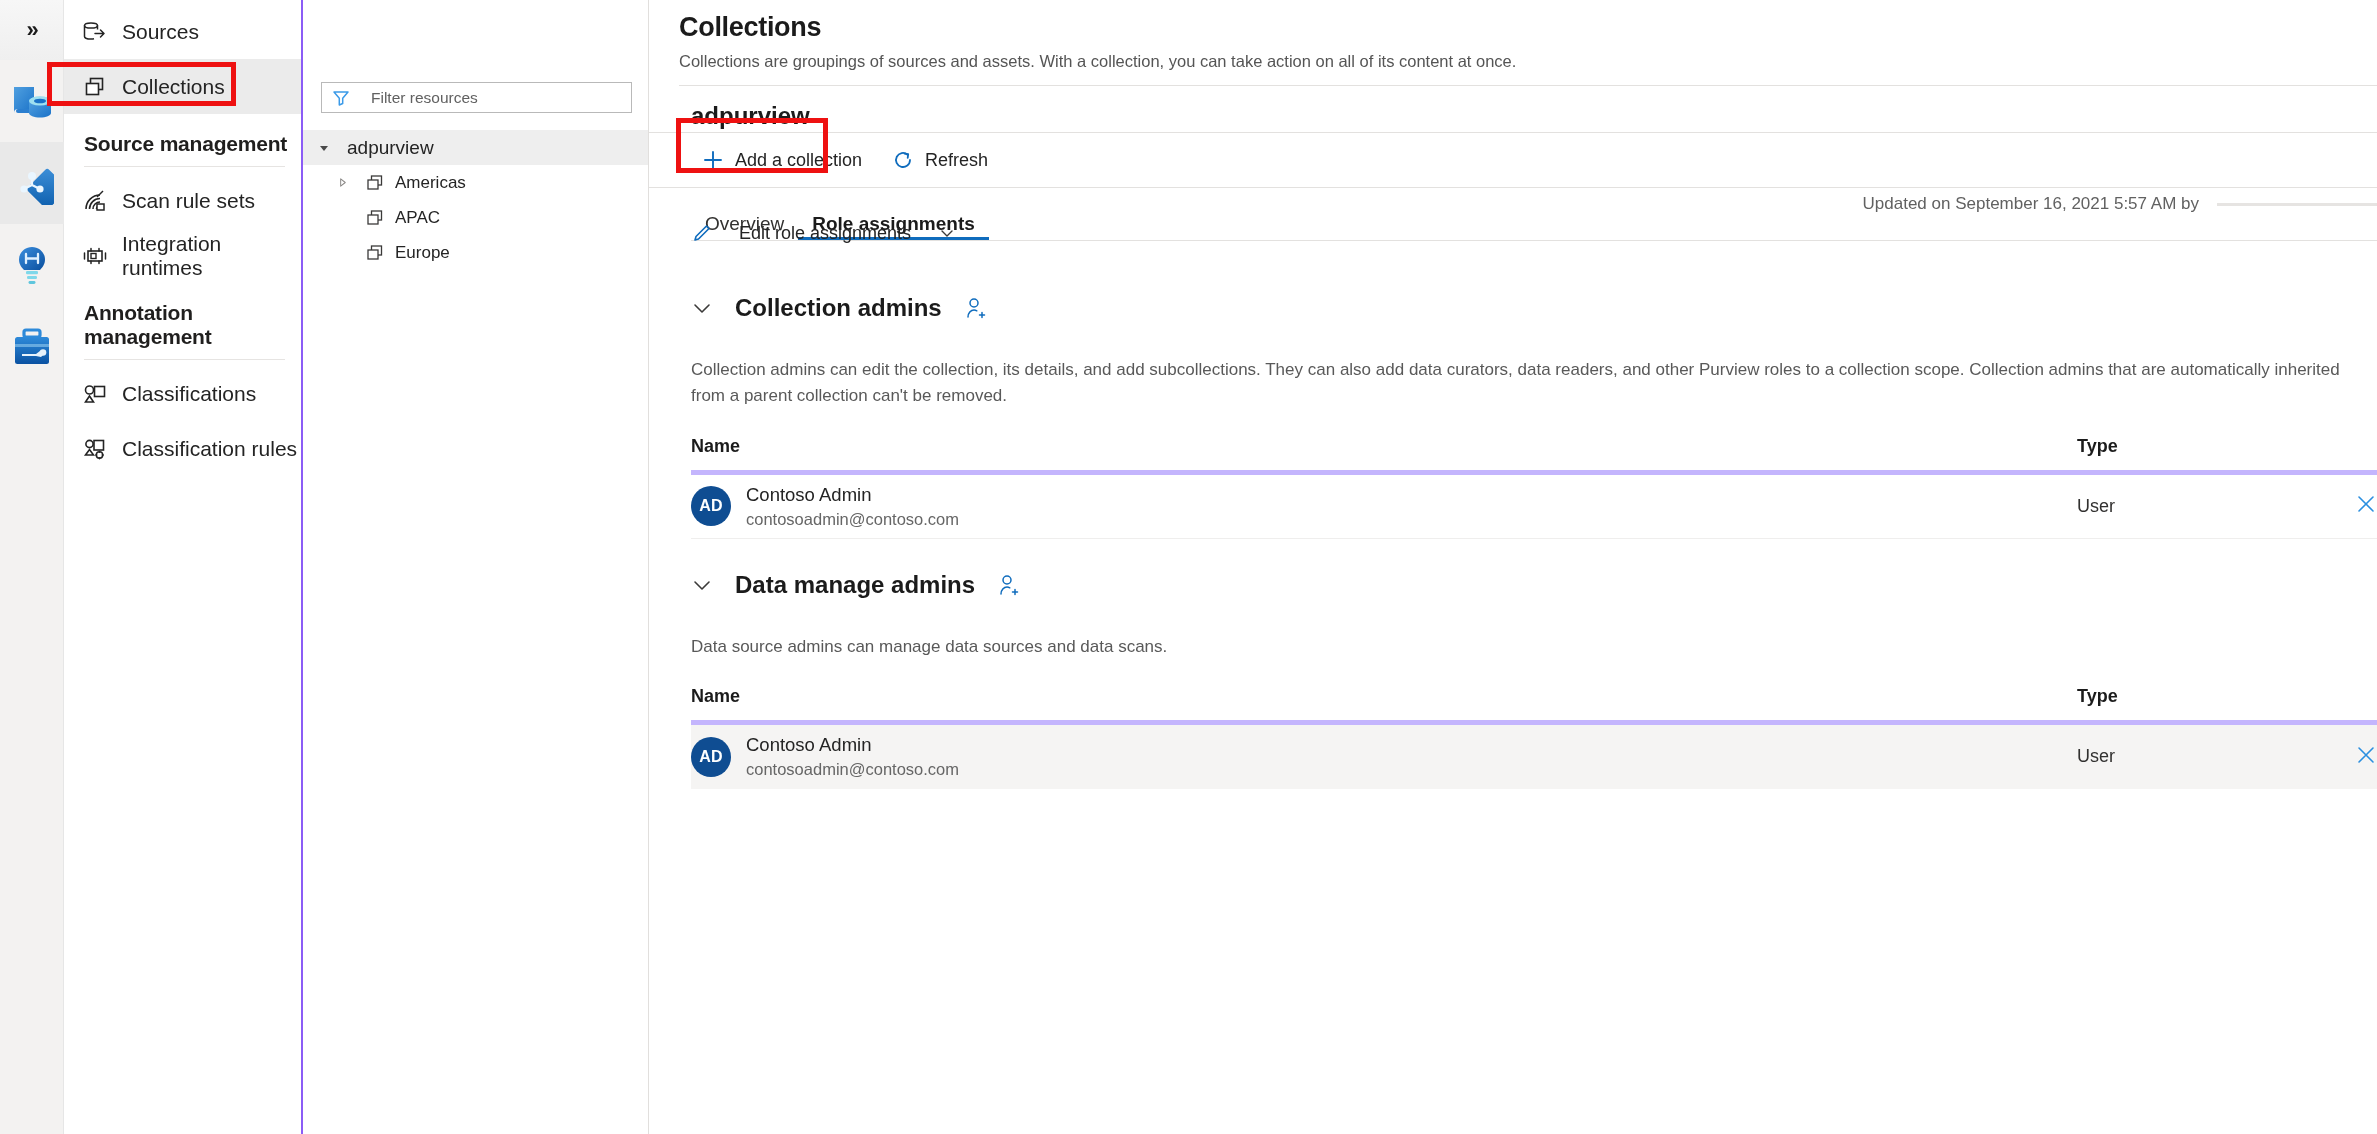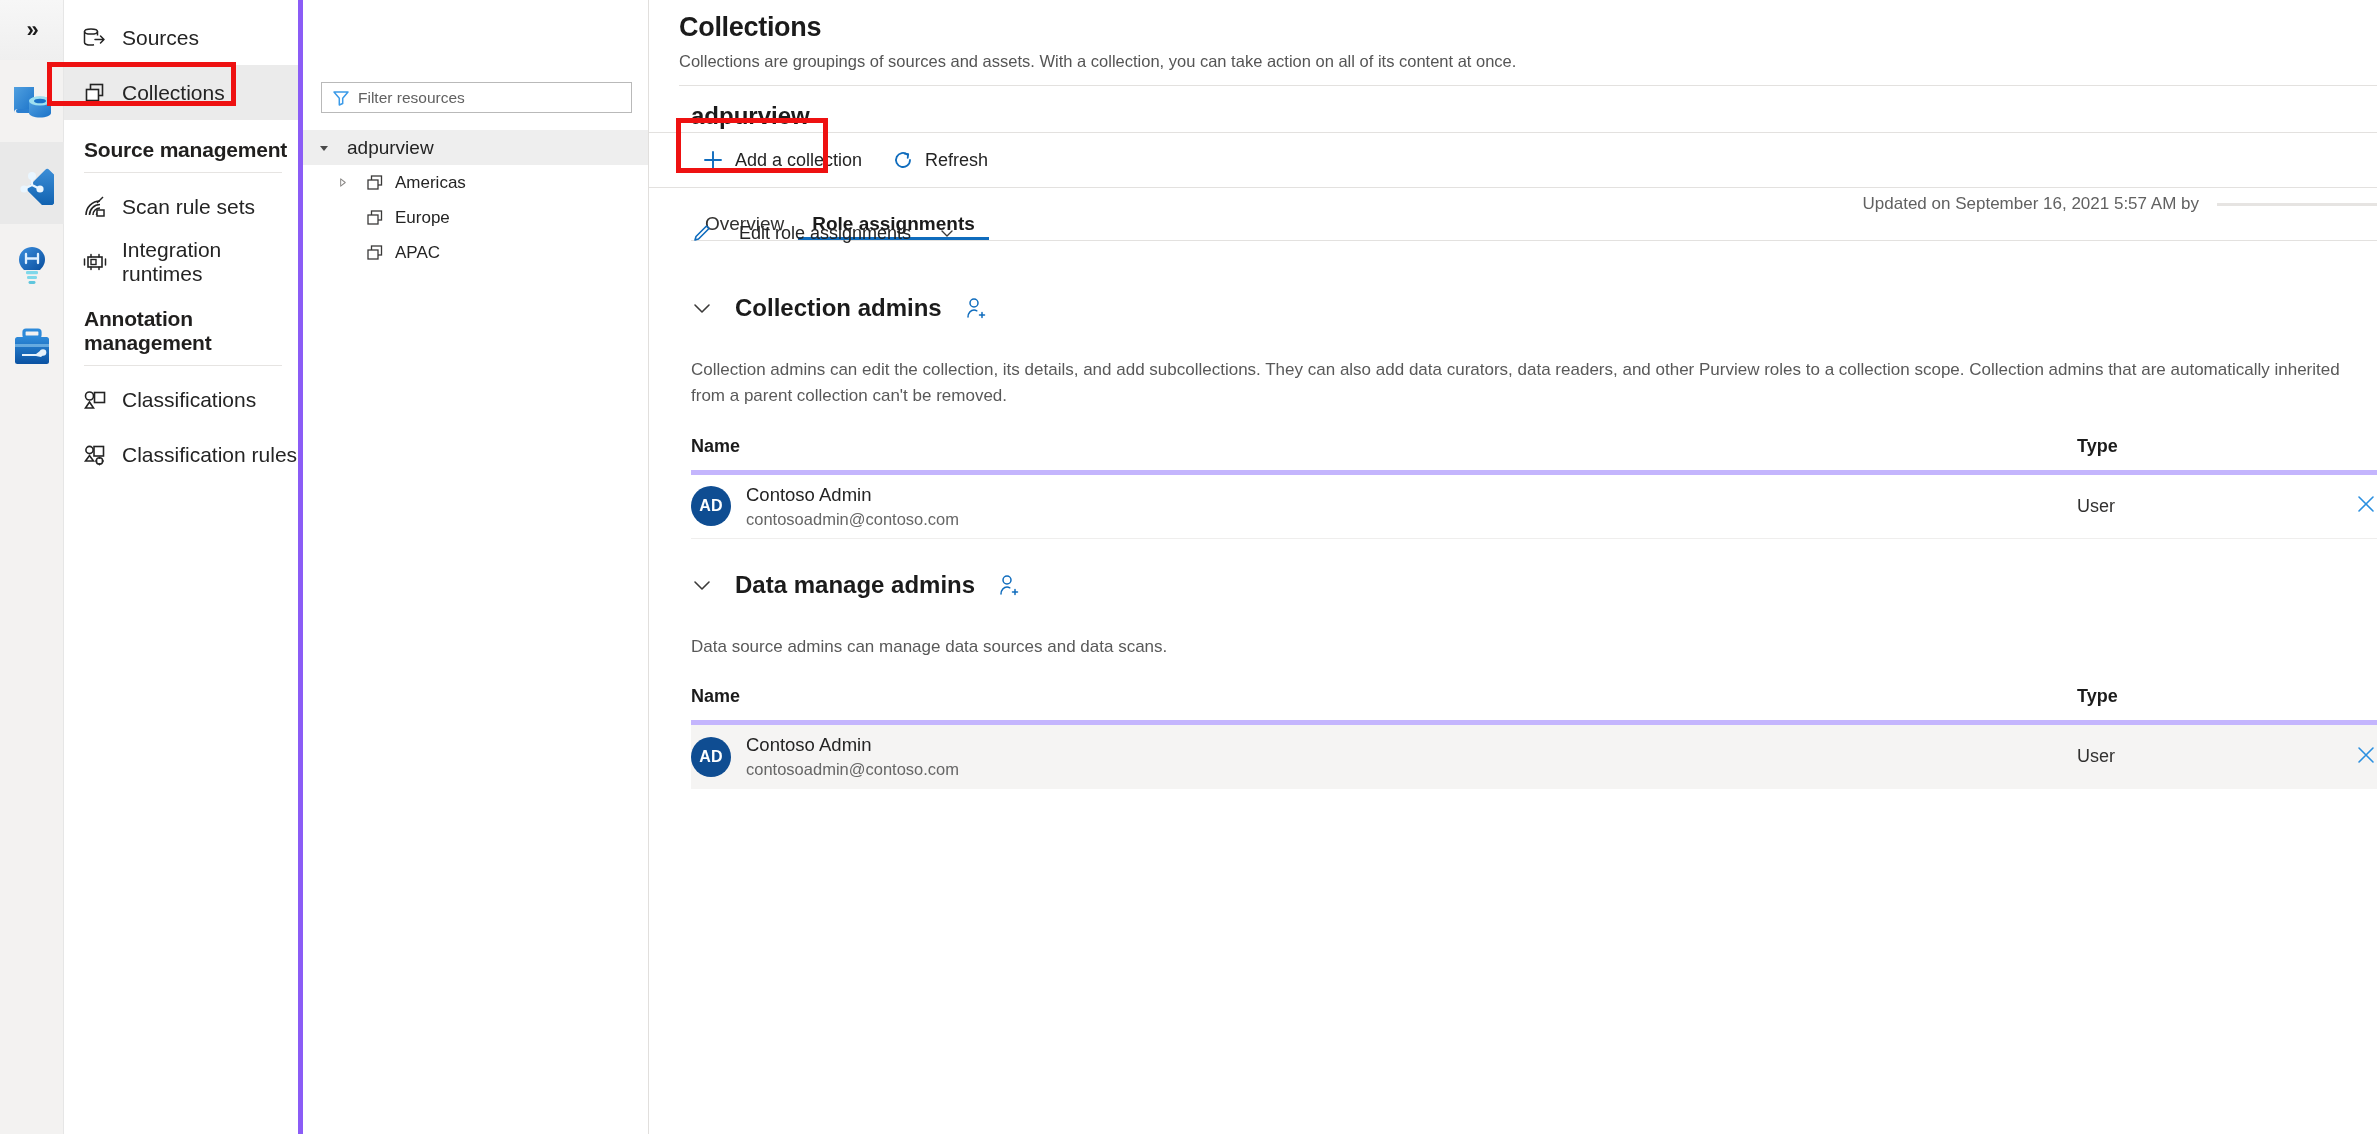--- a/index.html
+++ b/index.html
@@ -30,22 +30,22 @@
     display: flex; align-items: center; justify-content: center;
     cursor: pointer;
   }
   .rail-item.sel { background: #e9e9e9; }
   .rail-ico { width: 44px; height: 44px; display: block; }
 
   
   .sidenav {
     width: 239px; flex: 0 0 239px; height: 1134px;
     background: #ffffff;
-    border-right: 5px solid #8b5cf6;
-    padding-top: 10px;
+    border-right: 2px solid #8b5cf6;
+    padding-top: 4px;
     position: relative; z-index: 2;
   }
   .nav-row {
     height: 55px; display: flex; align-items: center;
     padding-left: 18px; cursor: pointer; gap: 14px;
     font-size: 21px; color: #242424;
   }
   .nav-row.active { background: #ebebeb; }
   .nav-ico { width: 26px; height: 26px; flex: 0 0 26px; display:block; }
   .nav-hdr {
@@ -65,21 +65,21 @@
   
   .tree-pane {
     width: 346px; flex: 0 0 346px; height: 1134px;
     background: #ffffff; border-right: 1px solid #e1dfdd;
     position: relative; z-index: 1;
   }
   .pane-head { height: 72px; }
   .filter-wrap { padding: 10px 16px 0 18px; }
   .filter-box {
     height: 31px; border: 1px solid #b9b9b9; background: #fff;
-    display: flex; align-items: center; gap: 8px; padding: 8px 10px;
+    display: flex; align-items: center; gap: 21px; padding: 8px 10px;
     cursor: text;
   }
   .filter-ph { font-size: 15.5px; color: #616161; }
   .tree { margin-top: 17px; }
   .tree-row {
     height: 35px; display: flex; align-items: center; cursor: pointer;
     font-size: 17px; color: #242424; padding-right: 8px;
   }
   .tree-row.root { background: #eeeeee; font-size: 19px; font-weight: 400; }
   .tw { width: 22px; flex:0 0 22px; display:flex; align-items:center; justify-content:center; }
@@ -346,30 +346,30 @@
         </svg>
         <span>Americas</span>
       </div>
 
       <div class="tree-row">
         <div class="tw" style="margin-left:28px"></div>
         <svg class="tree-ico" style="margin-left:12px" viewBox="0 0 20 20">
           <rect x="6.5" y="3" width="10" height="9" fill="none" stroke="#3b3a39" stroke-width="1.3"></rect>
           <rect x="3" y="7" width="10" height="9" fill="#fff" stroke="#3b3a39" stroke-width="1.3"></rect>
         </svg>
-        <span>Europe</span>
+        <span>APAC</span>
       </div>
 
       <div class="tree-row">
         <div class="tw" style="margin-left:28px"></div>
         <svg class="tree-ico" style="margin-left:12px" viewBox="0 0 20 20">
           <rect x="6.5" y="3" width="10" height="9" fill="none" stroke="#3b3a39" stroke-width="1.3"></rect>
           <rect x="3" y="7" width="10" height="9" fill="#fff" stroke="#3b3a39" stroke-width="1.3"></rect>
         </svg>
-        <span>APAC</span>
+        <span>Europe</span>
       </div>
     </div>
   </div>
 
   <div class="main">
 
     <div class="page-head">
       <div class="page-title">Collections</div>
       <div class="page-sub">Collections are groupings of sources and assets. With a collection, you can take action on all of its content at once.</div>
       <div class="head-rule"></div>

